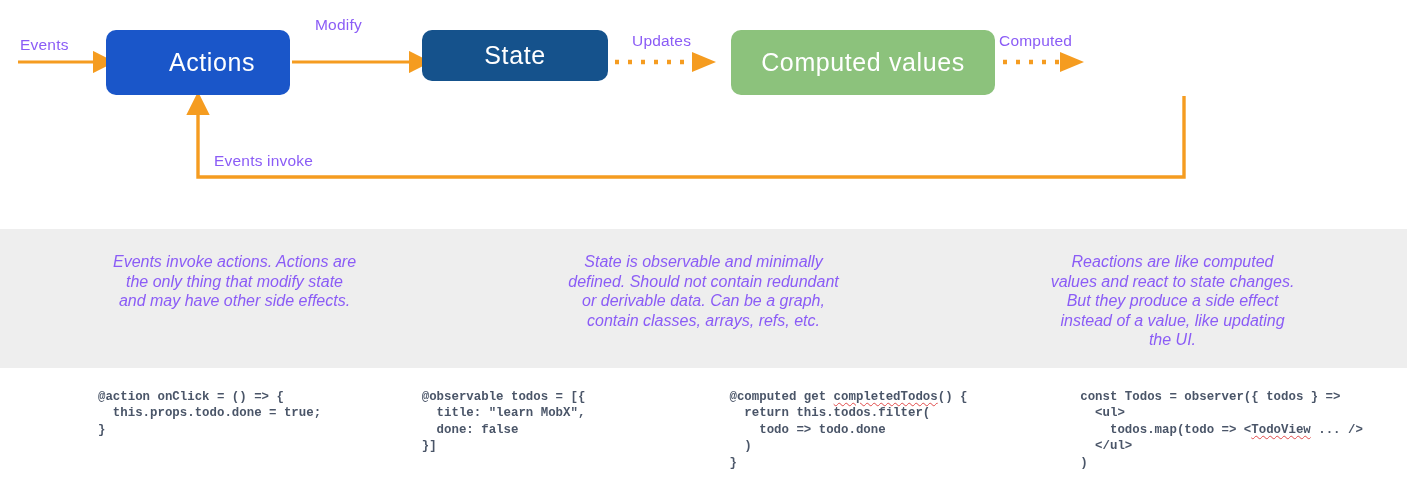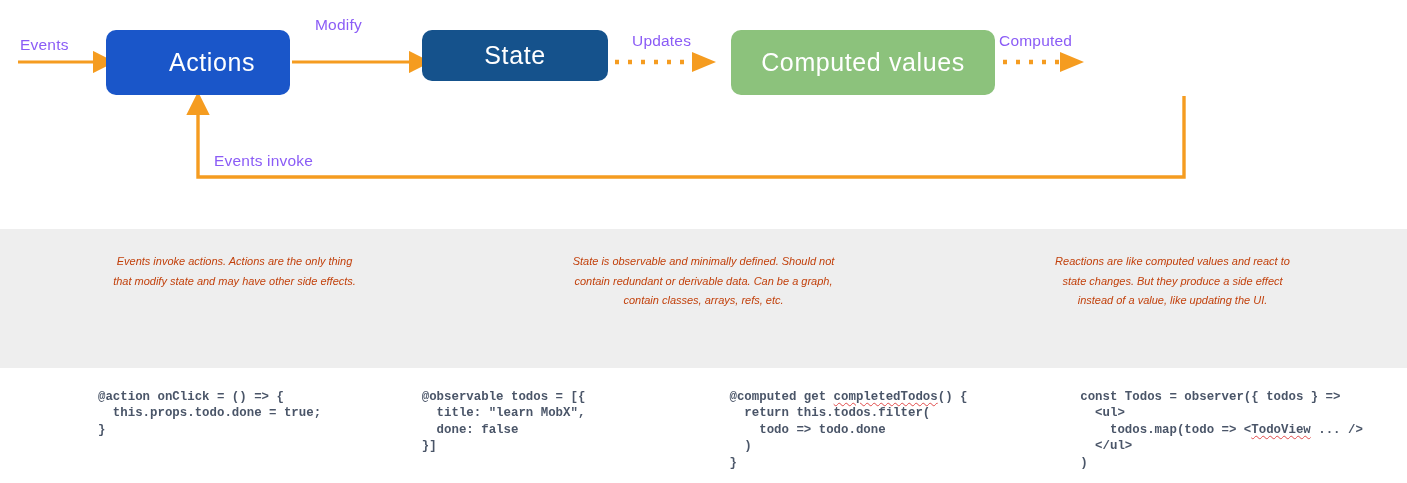--- a/index.html
+++ b/index.html
@@ -72,23 +72,23 @@
     display: flex;
     align-items: flex-start;
     justify-content: center;
     padding-top: 23px;
     box-sizing: border-box;
   }
   .desc-text {
     width: 248px;
     text-align: center;
     font-style: italic;
-    font-size: 11px;
+    font-size: 16px;
     line-height: 19.6px;
-    color: #c2410c;
+    color: #8b5cf6;
     font-family: "Liberation Sans", sans-serif;
   }
 
   
   .code-band {
     position: absolute;
     left: 0;
     top: 381px;
     width: 1407px;
     height: 102px;

